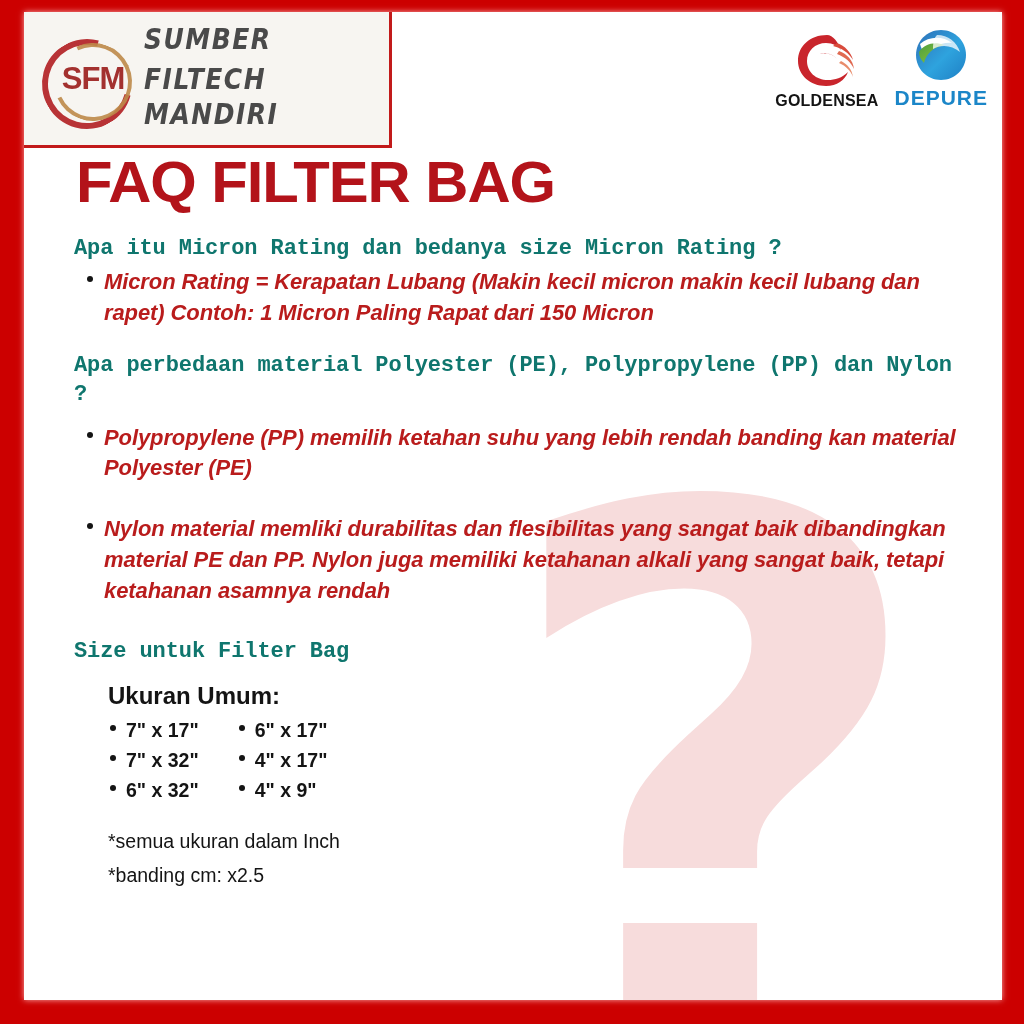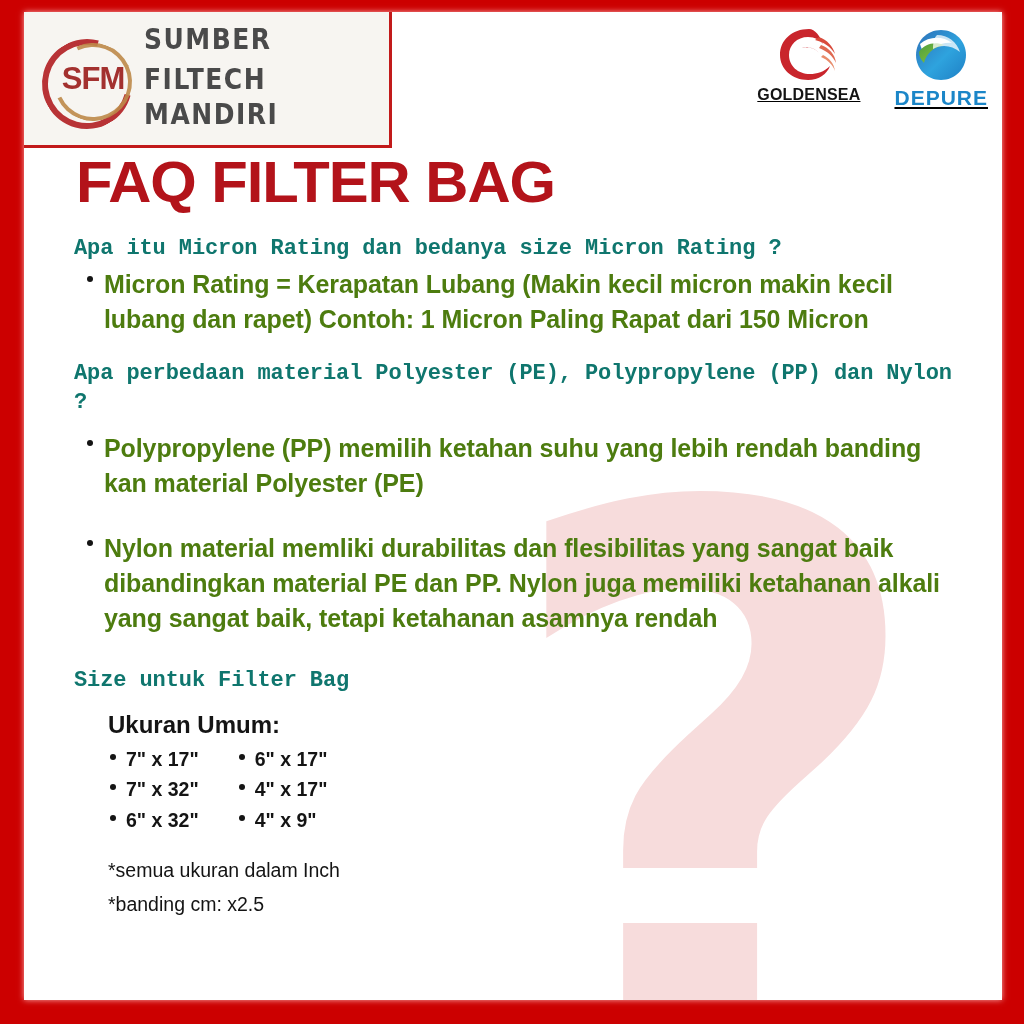--- a/index.html
+++ b/index.html
@@ -84,39 +84,39 @@
     position:absolute;left:0;top:0;width:92px;height:92px;
     display:flex;align-items:center;justify-content:center;
     color:#A3312F;font-weight:700;font-size:31px;
     letter-spacing:-1px;
     font-family:"Liberation Sans", sans-serif;
     padding-left:18px;box-sizing:border-box;
   }
   #brand-words{
     display:flex;flex-direction:column;justify-content:center;
     margin-left:6px;
+    font-style:italic;
   }
   #brand-words div{
     color:#4A4A4A;
     font-weight:700;
     font-size:25px;
     letter-spacing:1.5px;
     line-height:1.45;
     font-family:"DejaVu Sans", sans-serif;
     transform:scaleY(1.12);
     transform-origin:left center;
   }
 
   
   #partners{
     position:absolute;
     right:14px;top:14px;
-    display:flex;gap:34px;
+    display:flex;align-items:flex-end;gap:16px;
     z-index:4;
-    text-decoration:underline;
   }
   .partner{display:flex;flex-direction:column;align-items:center;}
   .partner .glyph{width:68px;height:58px;position:relative;}
   .partner .plabel{
     margin-top:2px;font-weight:700;font-size:17px;letter-spacing:.2px;
   }
   #goldensea .plabel{color:#141414;font-size:16px;}
   #depure .plabel{color:#1B86C8;font-size:21px;letter-spacing:1px;}
 
   
@@ -147,26 +147,27 @@
     letter-spacing:-.1px;
     font-family:Liberation Mono, monospace;
   }
   .q-head.tight{margin-bottom:14px;}
   ul.bullets{
     margin:0 0 0 0;padding:0 0 0 30px;
     list-style:none;
   }
   ul.bullets > li{
     position:relative;
-    color:#4d7c0f;
-    font-size:25px;
+    color:#b91c1c;
+    font-size:22px;
     font-weight:700;
     line-height:1.40;
     margin:0 0 10px 0;
     letter-spacing:-.1px;
+    font-style:italic;
   }
   ul.bullets > li::before{
     content:"";
     position:absolute;left:-17px;top:9px;
     width:6px;height:6px;border-radius:50%;
     background:#141414;
   }
   ul.bullets.spaced > li{margin-bottom:30px;}
   .sec{margin-bottom:18px;}
   .sec.s1{margin-bottom:22px;}

